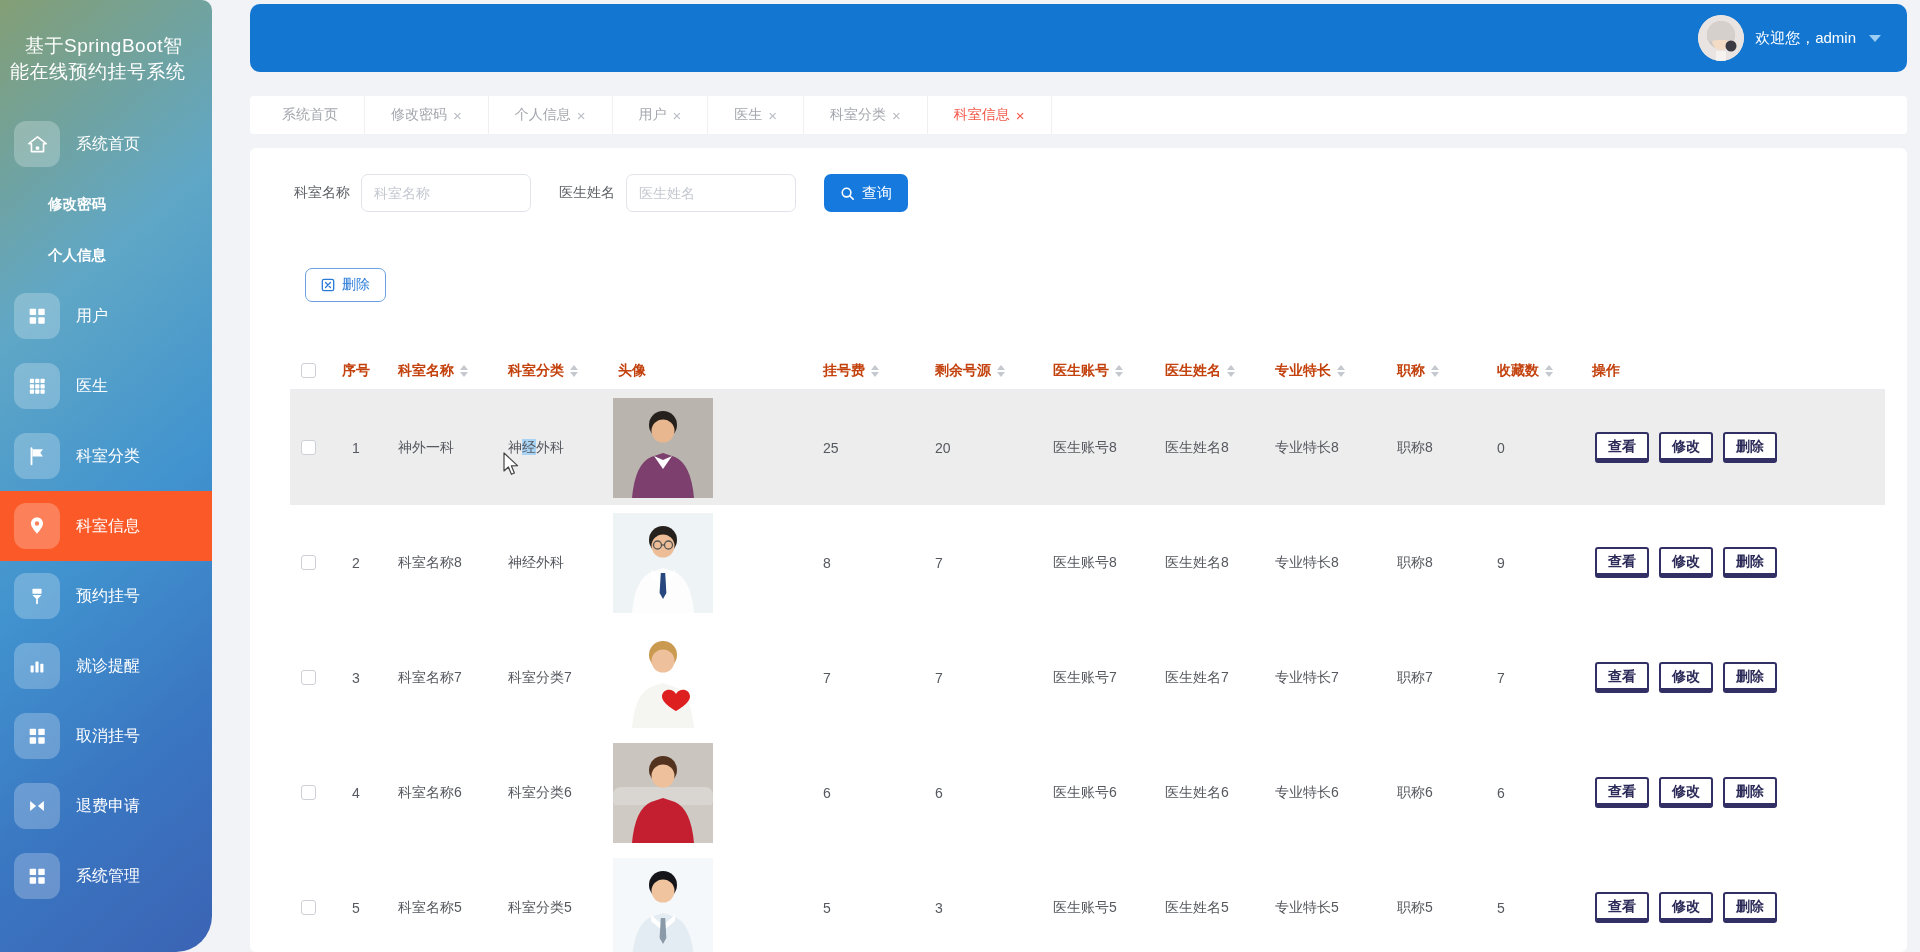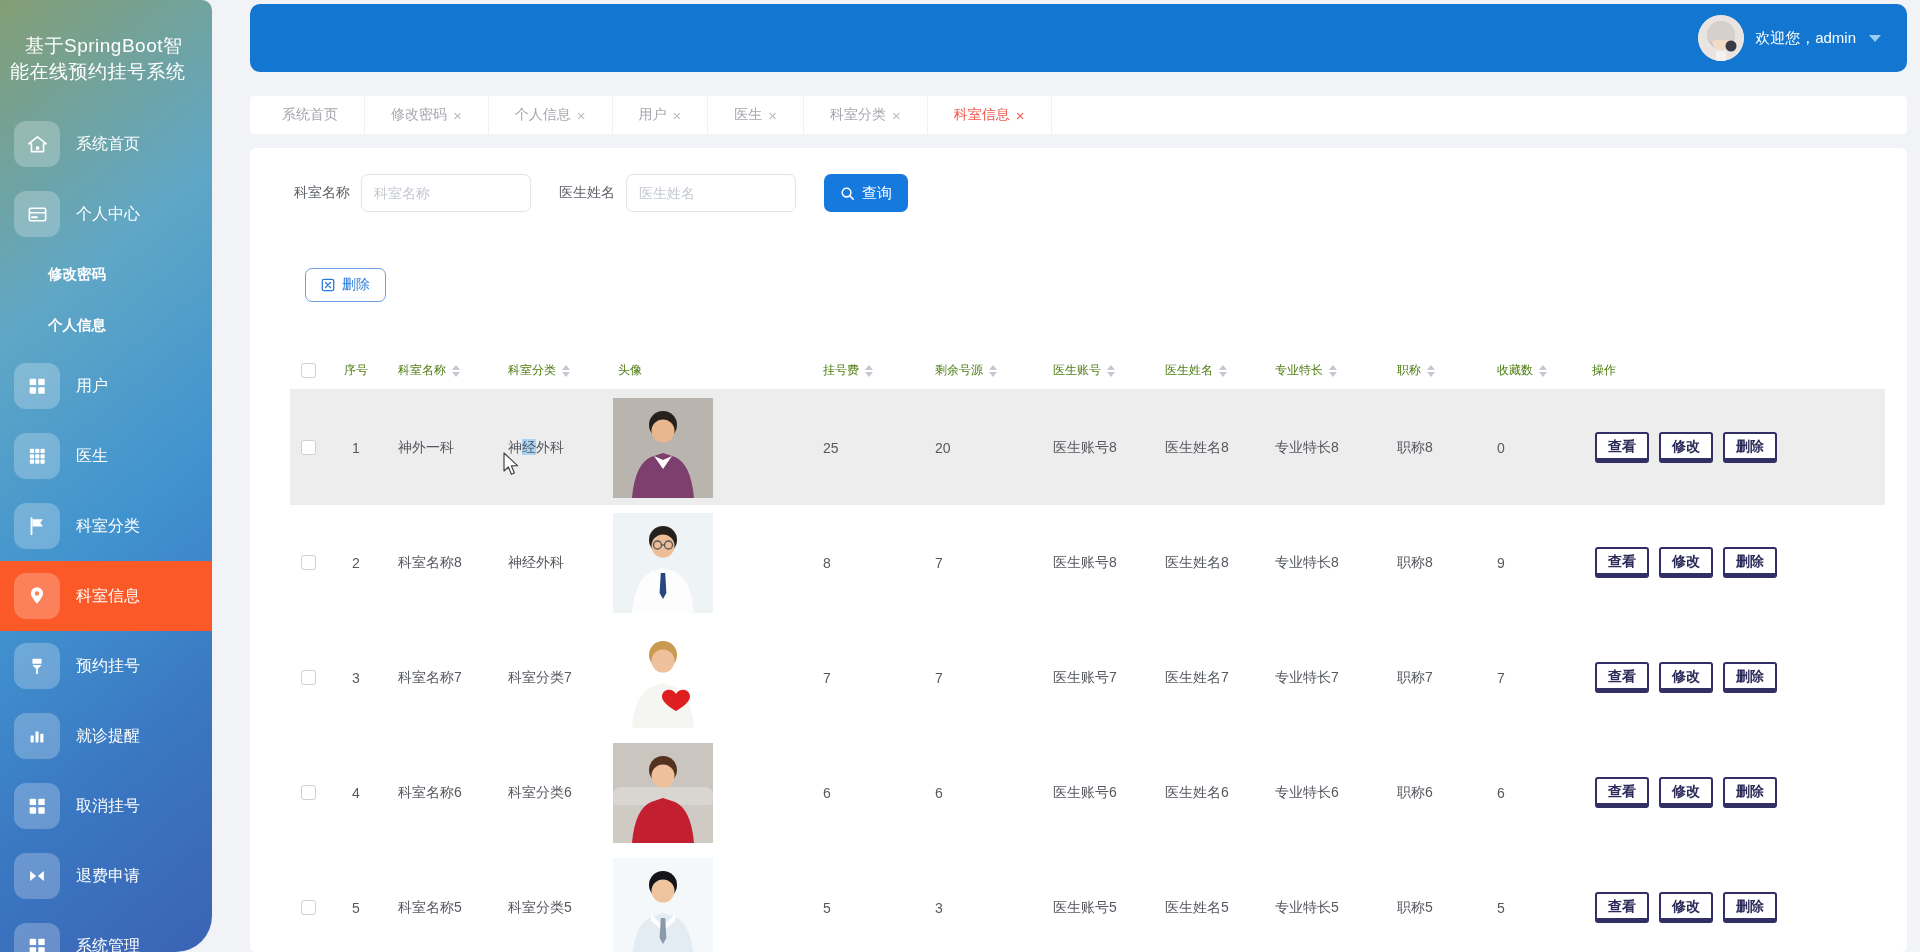--- a/index.html
+++ b/index.html
@@ -84,21 +84,21 @@
     background:#fff; border:1px solid #6ba0e3; border-radius:7px; color:#2a7bd8;
     font-size:14px; display:flex; align-items:center; gap:7px; cursor:pointer;
   }
   
   .table { position:absolute; left:40px; top:204px; width:1595px; }
   .trow {
     display:grid;
     grid-template-columns: 36px 60px 110px 110px 205px 112px 118px 112px 110px 122px 100px 95px 1fr;
     align-items:center;
   }
-  .thead { height:38px; color:#4d7c0f; font-size:12px; font-weight:400; border-bottom:1px solid #e9ecf2; }
+  .thead { height:38px; color:#c2410c; font-size:14px; font-weight:700; border-bottom:1px solid #e9ecf2; }
   .tbody-row { height:115px; font-size:14px; color:#55585e; }
   .tbody-row.gray { background:#ededee; }
   .cell { padding-left:12px; display:flex; align-items:center; }
   .cell.center { justify-content:center; padding-left:0; }
   .cell.avatar-cell { padding-left:7px; }
   .cell.actions-cell { padding-left:15px; gap:10px; }
   .checkbox {
     width:15px; height:15px; border:1px solid #cdd0d6; border-radius:3px; background:#fff; cursor:pointer;
   }
   .sort { display:inline-flex; flex-direction:column; gap:2px; margin-left:6px; }
@@ -122,30 +122,20 @@
   <div class="side-title">基于SpringBoot智能在线预约挂号系统</div>
   <nav class="menu" id="menu">
       <div class="menu-item">
         <span class="icon-box">
           <svg width="23" height="23" viewBox="0 0 24 24">
             <path d="M12 4 L21 11.2 L18.3 11.2 L18.3 19.5 L5.7 19.5 L5.7 11.2 L3 11.2 Z" fill="none" stroke="#fff" stroke-width="1.7" stroke-linejoin="round"></path>
             <rect x="10.2" y="14" width="3.6" height="3.4" rx="0.6" fill="#fff"></rect>
           </svg>
         </span>
         <span>系统首页</span>
-      </div>
-      <div class="menu-item">
-        <span class="icon-box">
-          <svg width="23" height="23" viewBox="0 0 24 24">
-            <rect x="3.5" y="5.5" width="17" height="13" rx="1.6" fill="none" stroke="#fff" stroke-width="1.7"></rect>
-            <line x1="3.5" y1="10.2" x2="20.5" y2="10.2" stroke="#fff" stroke-width="1.7"></line>
-            <line x1="6.3" y1="14.8" x2="11.3" y2="14.8" stroke="#fff" stroke-width="2.1" stroke-linecap="round"></line>
-          </svg>
-        </span>
-        <span>个人中心</span>
       </div>
       <div class="menu-sub">
         <span>修改密码</span>
       </div>
       <div class="menu-sub">
         <span>个人信息</span>
       </div>
       <div class="menu-item">
         <span class="icon-box">
           <svg width="22" height="22" viewBox="0 0 24 24">

